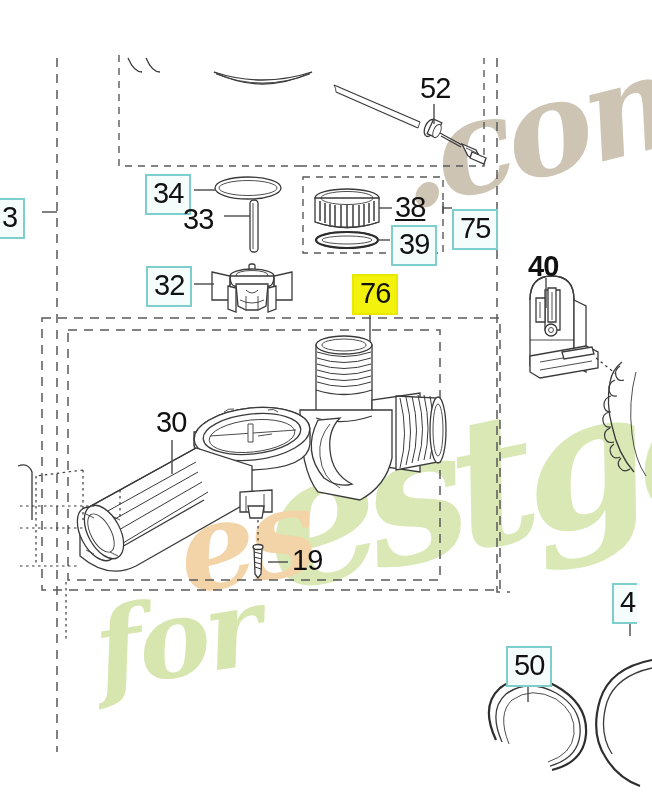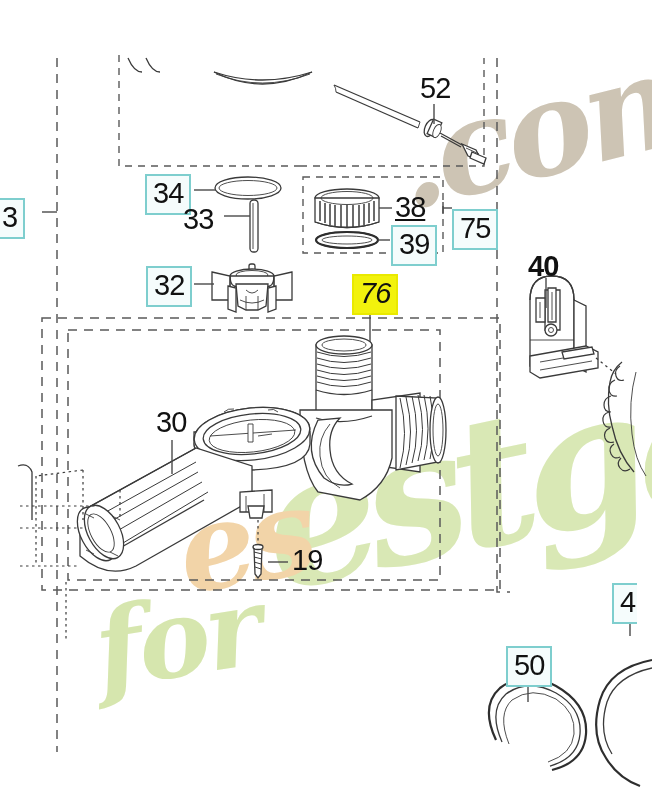--- a/index.html
+++ b/index.html
@@ -85,21 +85,20 @@
   .label.boxed{
     border:2px solid #7ecece;
     background:#f5fcfc;
     padding:3px 6px 5px 6px;
   }
   .label.hl{
     border:2px solid #e9e900;
     background:#f2f20d;
     padding:3px 6px 5px 6px;
     color:#111111;
-    font-style:italic;
   }
   .label.plain{
     padding:0;
   }
 </style>
 </head>
 <body>
 
 <div id="page">
 

